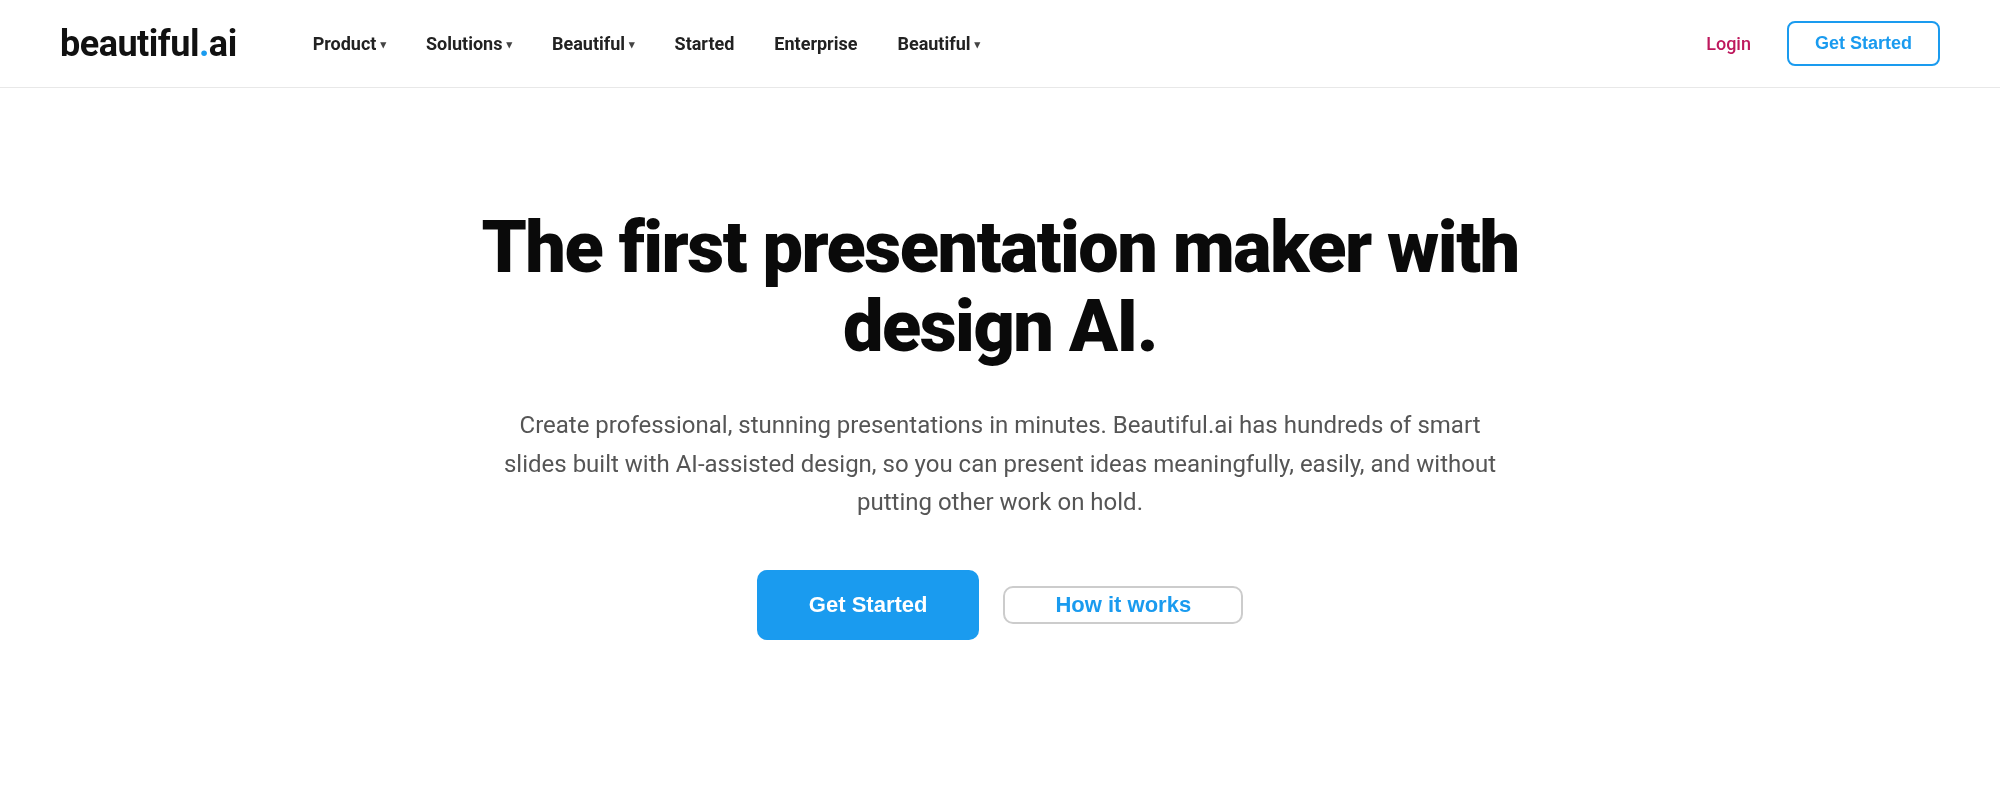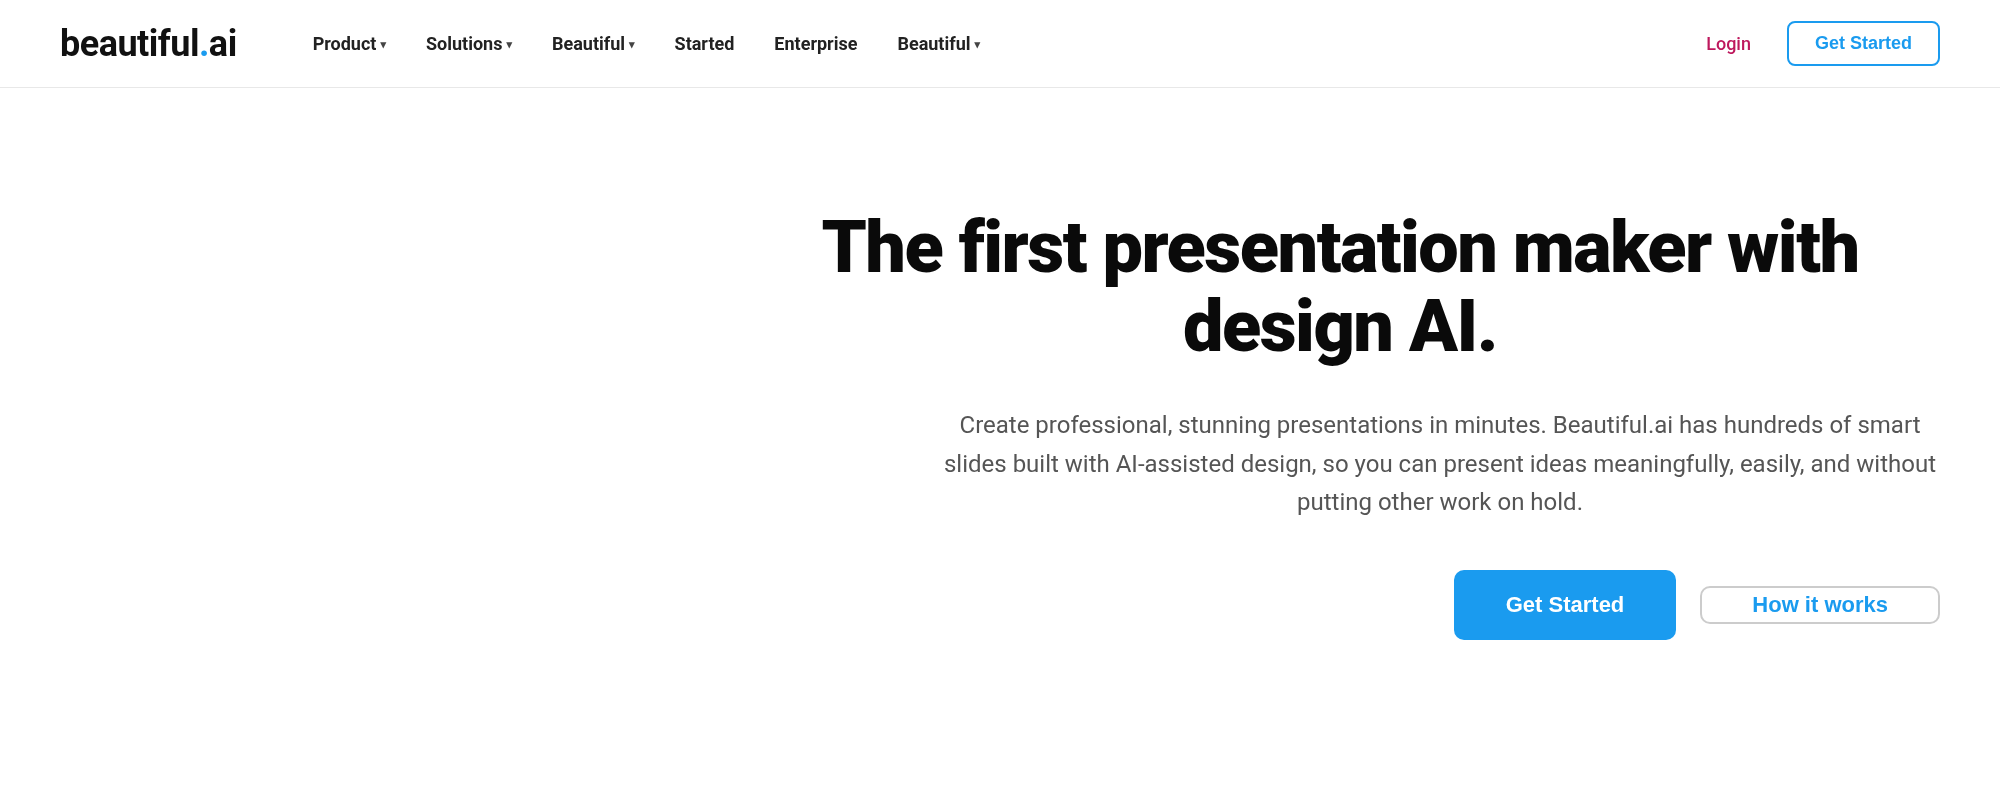--- a/index.html
+++ b/index.html
@@ -97,21 +97,21 @@
       padding: 10px 26px;
       cursor: pointer;
       background: transparent;
       white-space: nowrap;
     }
 
     
     .hero {
       display: flex;
       flex-direction: column;
-      align-items: flex-end;
+      align-items: center;
       justify-content: center;
       padding: 120px 60px 100px;
       text-align: center;
       background: #ffffff;
     }
 
     .hero-title {
       font-size: 72px;
       font-weight: 900;
       color: #0a0a0a;

